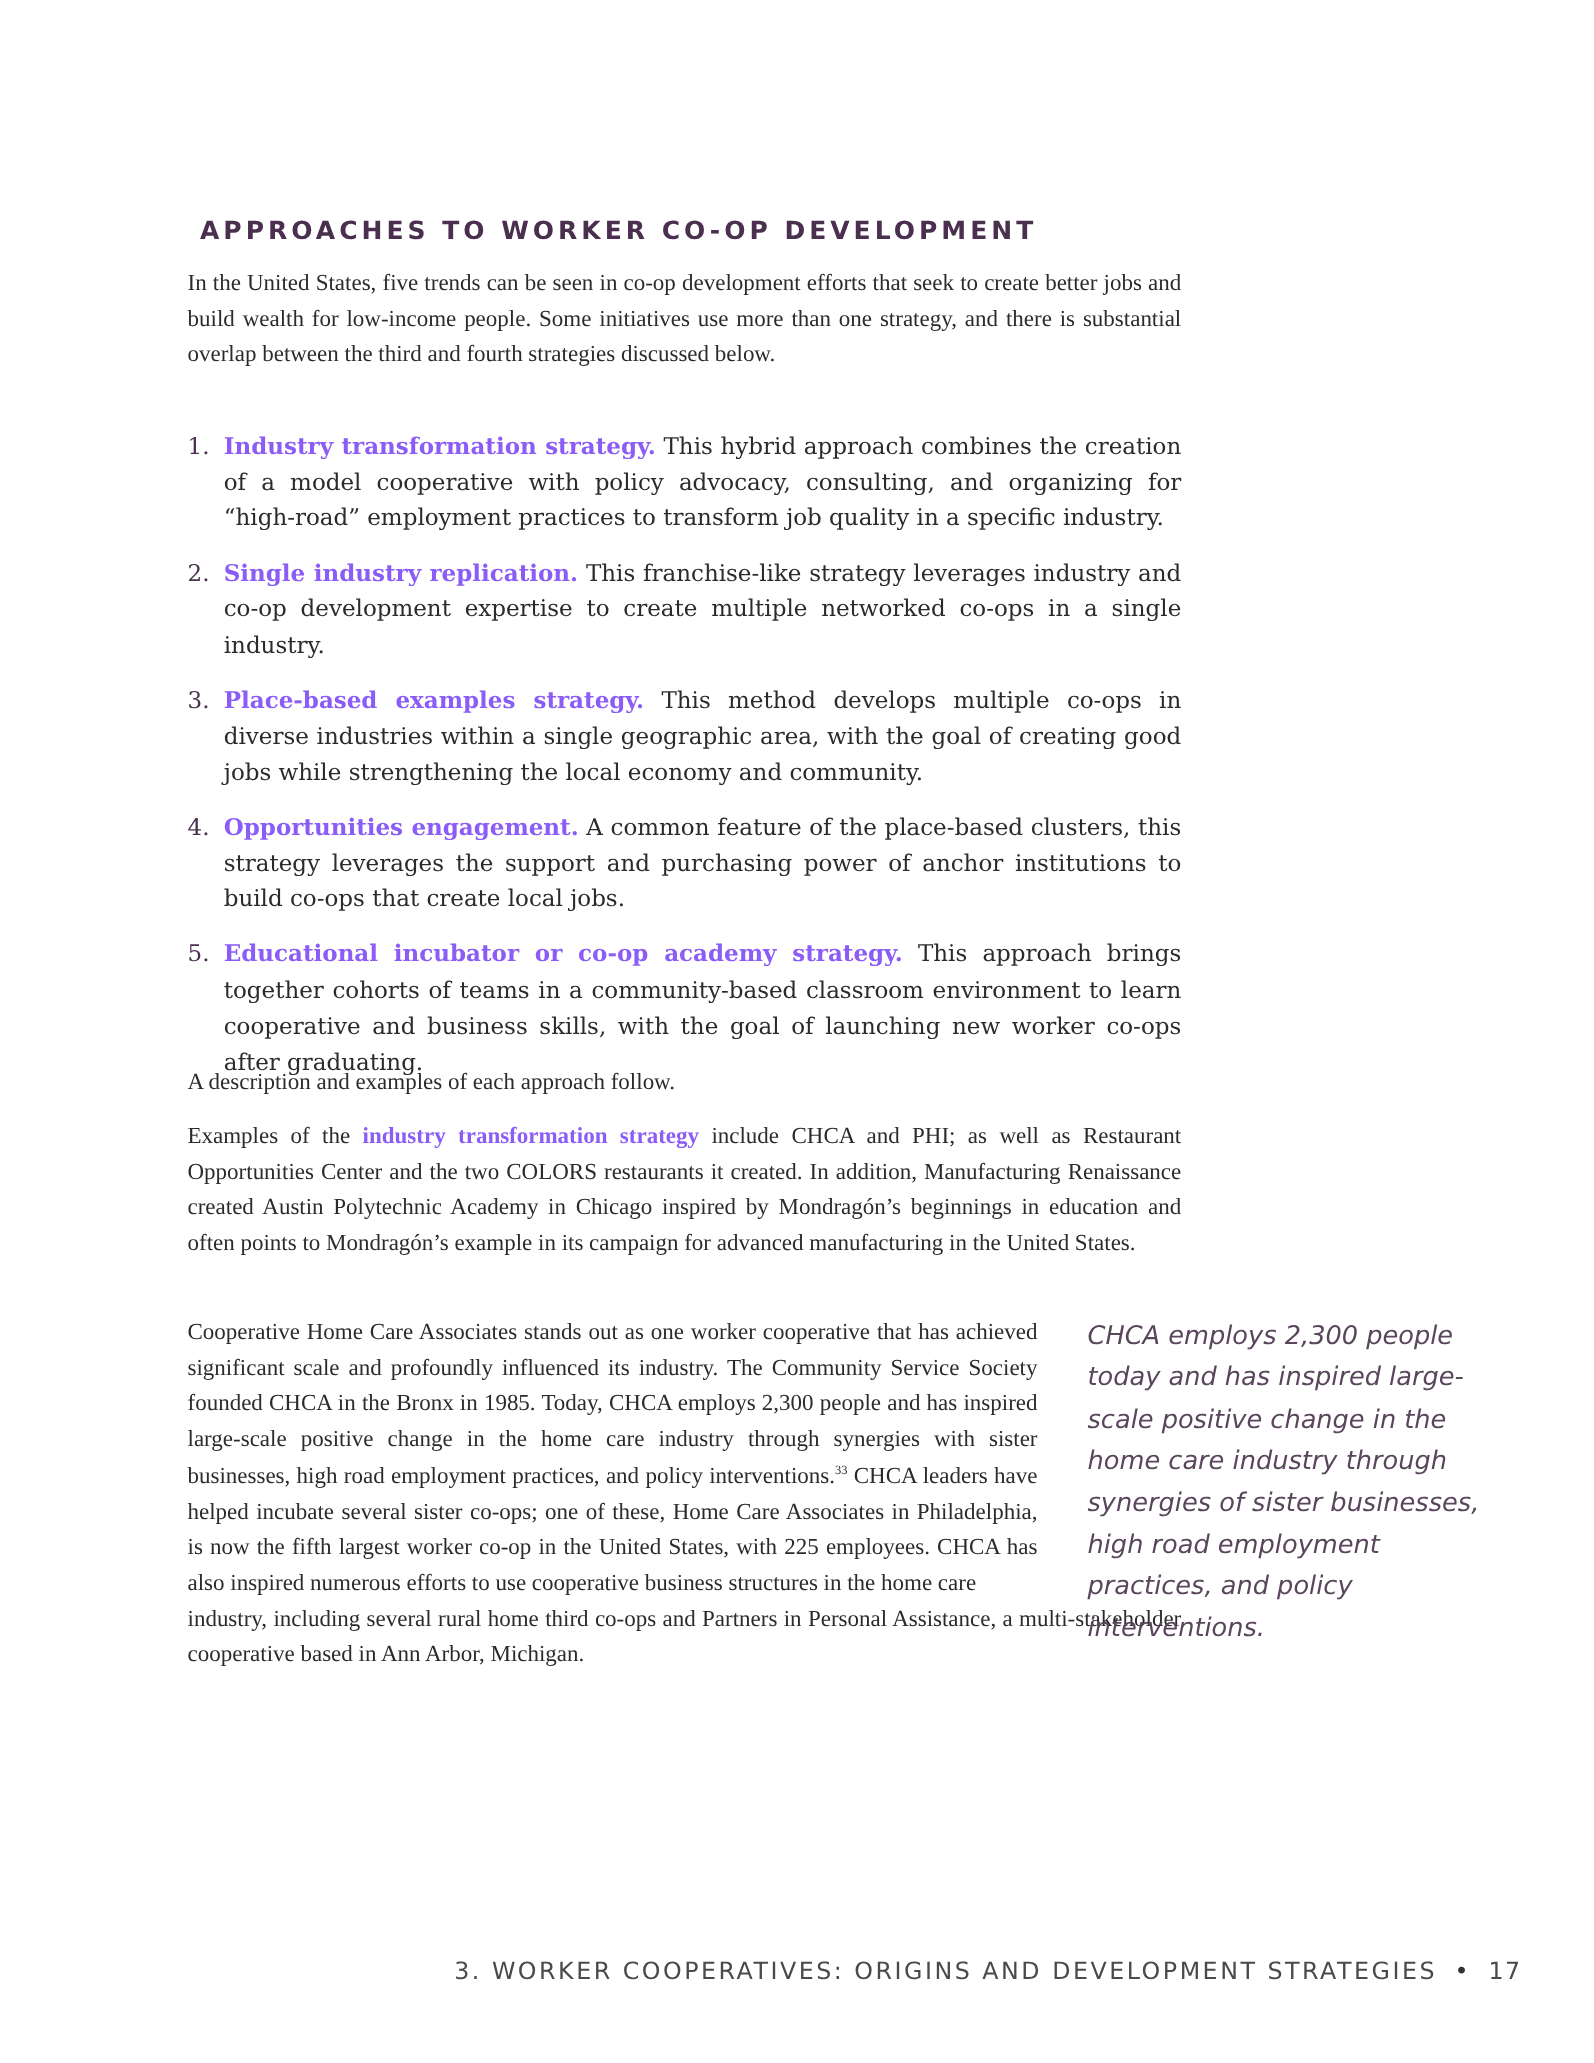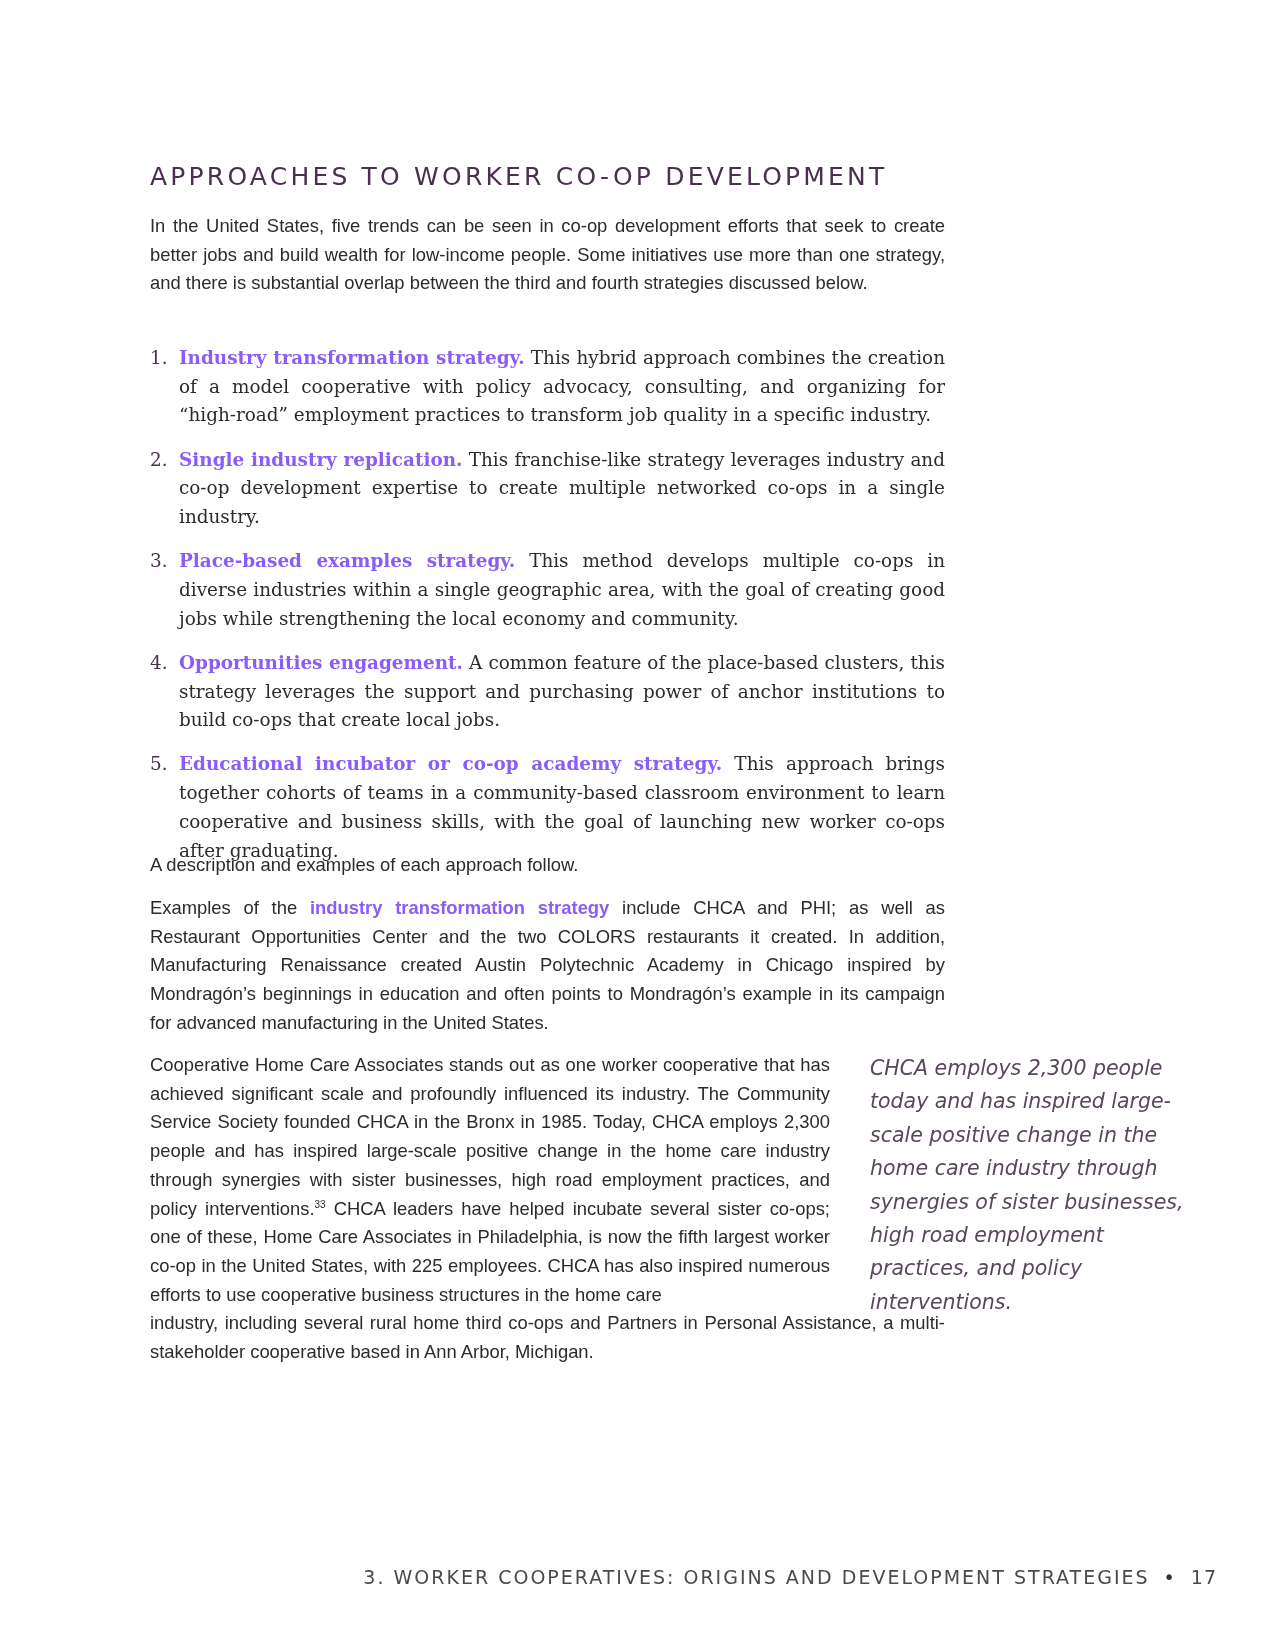--- a/index.html
+++ b/index.html
@@ -1,25 +1,25 @@
 <!DOCTYPE html>
 <html><head>
 <meta charset="utf-8">
 <style>
   html, body { margin:0; padding:0; background:#fff; }
   body { width:1275px; height:1650px; position:relative; overflow:hidden; }
   .page { position:absolute; left:0; top:0; width:1275px; height:1650px; }
   .heading {
-    position:absolute; left:150px; top:162px; margin:0;
-    font-family:"DejaVu Sans", sans-serif; font-weight:normal; font-size:25px;
+    position:absolute; left:150px; top:162px; margin:10px;
+    font-family:"DejaVu Sans", sans-serif; font-weight:bold; font-size:20px;
     letter-spacing:3.2px; color:#4a2f4f; white-space:nowrap;
   }
   .body-text {
     position:absolute; left:150px; width:795px;
-    font-family:Liberation Sans, sans-serif; font-size:18.4px; line-height:28.7px;
+    font-family:Liberation Serif, serif; font-size:18.4px; line-height:28.7px;
     color:#2b2b2b; text-align:justify; margin:0;
   }
   .intro { top:212px; }
   .list { position:absolute; left:150px; top:344px; width:795px; margin:0; padding:0; list-style:none; }
   .list li {
     position:relative; padding-left:29px; margin-bottom:15.5px;
     font-family:"DejaVu Serif", serif; font-size:18.4px; line-height:28.7px;
     color:#2b2b2b; text-align:justify;
   }
   .list .num { position:absolute; left:0; top:0; color:#4a2f4f; }

